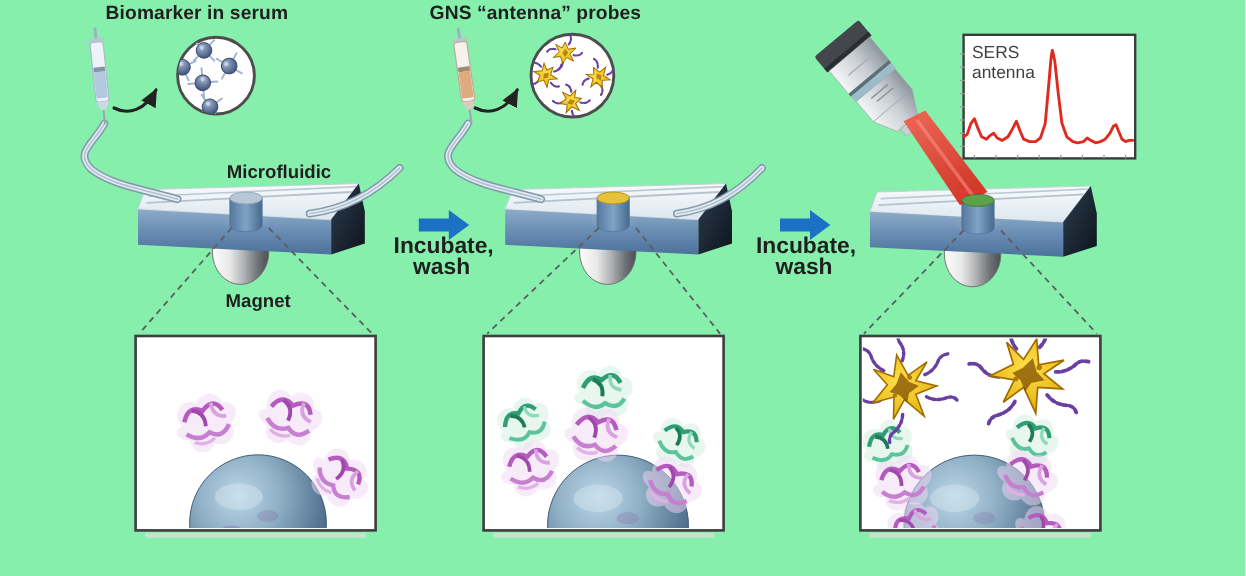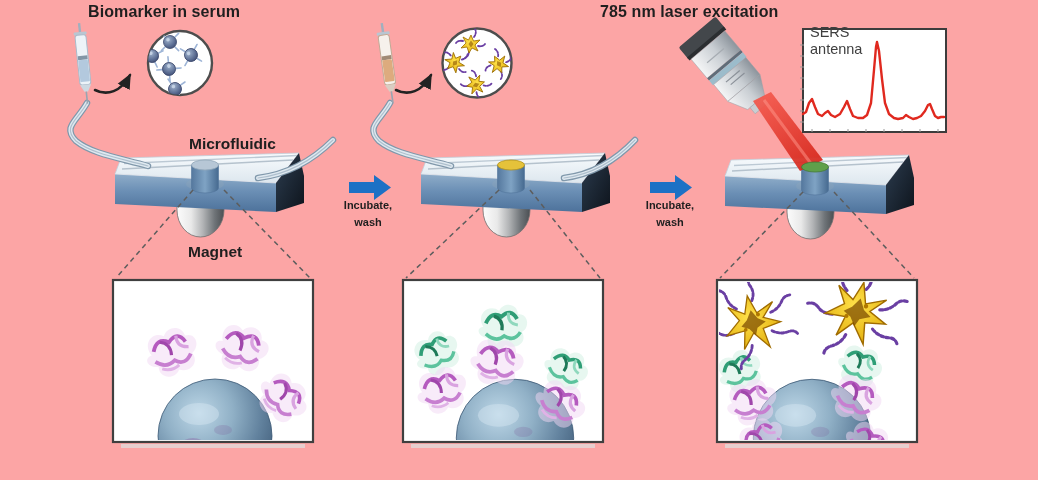--- a/index.html
+++ b/index.html
@@ -1,23 +1,23 @@
 <!DOCTYPE html>
 <html><head>
 <meta charset="utf-8">
 <style>
   html,body{margin:0;padding:0;background:#ffffff;}
-  .stage{position:relative;width:1038px;height:480px;background:#fca5a5;overflow:hidden;
+  .stage{position:relative;width:1038px;height:480px;background:#86efac;overflow:hidden;
          font-family:"Liberation Sans",sans-serif;}
   .stage svg{position:absolute;left:0;top:0;}
   .lbl{position:absolute;font-family:"Liberation Sans",sans-serif;font-weight:700;
        color:#1f1f1f;white-space:nowrap;z-index:5;}
   .title{font-size:16px;letter-spacing:.1px;}
   .small-lbl{font-size:15.5px;text-align:right;}
-  .step-lbl{font-size:11px;line-height:17px;text-align:center;width:80px;}
+  .step-lbl{font-size:19px;line-height:17px;text-align:center;width:80px;}
   .sers-lbl{font-size:14.5px;line-height:17px;font-weight:500;color:#3f3f3f;}
 </style>
 </head>
 <body>
 
 <div class="stage">
 
 <svg width="1038" height="480" viewBox="0 0 1038 480">
   <defs>
     <linearGradient id="gTop" x1="0" y1="0" x2="0" y2="1">
@@ -336,32 +336,32 @@
       <line x1="884" y1="129" x2="884" y2="132"></line>
           <line x1="902" y1="129" x2="902" y2="132"></line>
       <line x1="920" y1="129" x2="920" y2="132"></line>
           <line x1="938" y1="129" x2="938" y2="132"></line>
     </g>
     <polyline points="803,114 806,112 809,103 812,99 815,107 818,114 822,116 825,113 828,111 831,115 835,117 840,114 844,107 847,101 850,109 853,116 858,118 863,118 867,115 871,103 874,70 876,47 877,42 879,51 882,79 885,103 889,114 894,118 898,119 903,118 906,115 909,117 913,119 917,118 921,116 925,111 928,105 930,104 932,109 935,116 938,118 941,117 944,117" fill="none" stroke="#e0291f" stroke-width="2.4" stroke-linejoin="round" stroke-linecap="round"></polyline>
   </g>
 </svg>
 
 <div class="lbl title" style="left:88px;top:3px">Biomarker in serum</div>
-<div class="lbl title" style="left:600px;top:3px">785 nm laser excitation</div>
+<div class="lbl title" style="left:358px;top:3px">GNS “antenna” probes</div>
 
 <div class="lbl small-lbl" style="left:189px;top:135px">Microfluidic</div>
 <div class="lbl small-lbl" style="left:188px;top:243px">Magnet</div>
 
 <div class="lbl step-lbl" style="left:328px;top:197px">
   <div>Incubate,</div>
   <div>wash</div>
 </div>
 <div class="lbl step-lbl" style="left:630px;top:197px">
   <div>Incubate,</div>
   <div>wash</div>
 </div>
 
-<div class="lbl sers-lbl" style="left:810px;top:24px">
+<div class="lbl sers-lbl" style="left:810px;top:36px">
   <div>SERS</div>
   <div>antenna</div>
 </div>
 
 </div>
 
 </body></html>

